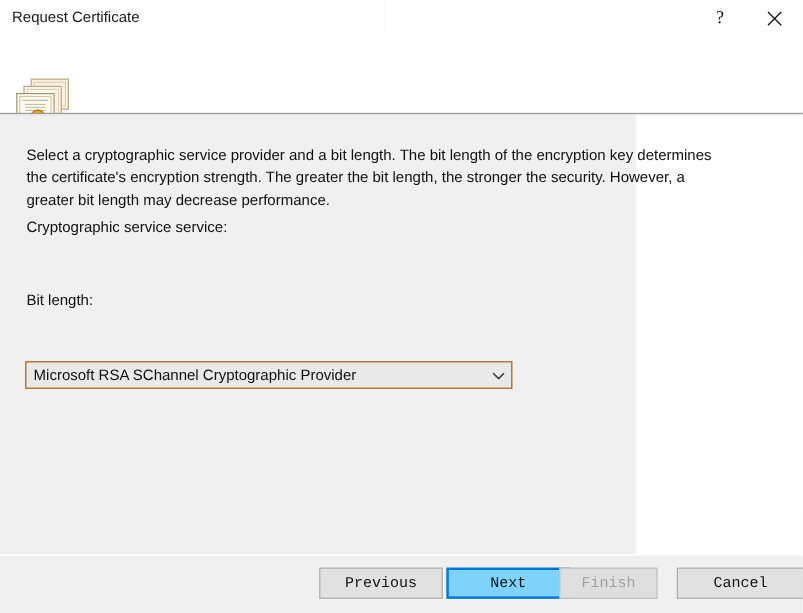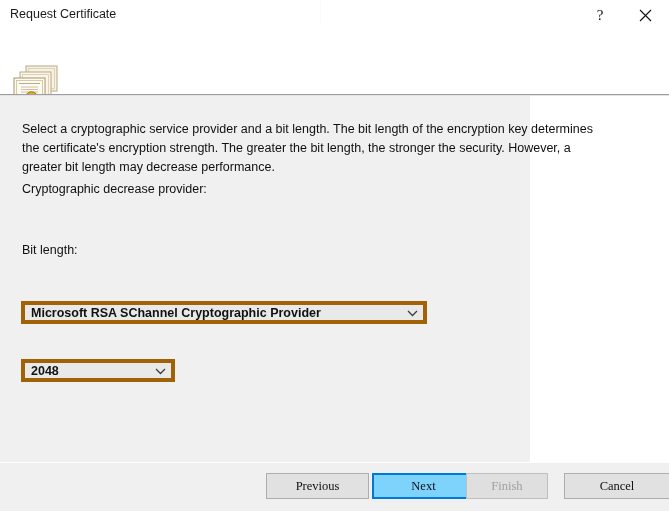--- a/index.html
+++ b/index.html
@@ -132,26 +132,25 @@
     color: #101010;
     white-space: nowrap;
   }
   .label-csp { left: 22px; top: 86px; }
   .label-bit { left: 22px; top: 147px; }
 
   .combo {
     position: absolute;
     box-sizing: border-box;
     background: #e9e9e9;
-    border: 4px solid #a16207;
+    border: 1px solid #a16207;
     height: 23px;
     display: flex;
     align-items: center;
     cursor: default;
-    font-weight: bold;
   }
   .combo-csp {
     left: 21px;
     top: 205px;
     width: 406px;
   }
   .combo-bit {
     left: 21px;
     top: 263px;
     width: 154px;
@@ -189,21 +188,21 @@
     height: 48px;
     background: #f0f0f0;
   }
   .btn {
     position: absolute;
     top: 473px;
     height: 26px;
     box-sizing: border-box;
     background: #e1e1e1;
     border: 1px solid #adadad;
-    font-family: Liberation Serif, serif;
+    font-family: Liberation Mono, monospace;
     font-size: 12.5px;
     color: #101010;
     display: flex;
     align-items: center;
     justify-content: center;
     padding: 0;
     cursor: default;
   }
   .btn-previous { left: 266px; width: 103px; }
   .btn-next     { left: 372px; width: 103px; border: 2px solid #0078d7; background: #7dd3fc; }
@@ -258,41 +257,33 @@
     </svg>
   </div>
 </div>
 <div class="header-rule"></div>
 <div class="header-rule2"></div>
 
 <div class="body-area">
 
   <div class="desc">Select a cryptographic service provider and a bit length. The bit length of the encryption key determines the certificate's encryption strength. The greater the bit length, the stronger the security. However, a greater bit length may decrease performance.</div>
 
-  <div class="field-label label-csp">Cryptographic decrease provider:</div>
+  <div class="field-label label-csp">Cryptographic service service:</div>
 
   <div class="combo combo-csp">
     <span class="combo-value">Microsoft RSA SChannel Cryptographic Provider</span>
     <span class="combo-arrow">
       <svg width="11" height="8" viewBox="0 0 11 8">
         <polyline points="1,2 5.5,6.5 10,2" fill="none" stroke="#3c3c3c" stroke-width="1.3"></polyline>
       </svg>
     </span>
   </div>
 
   <div class="field-label label-bit">Bit length:</div>
 
-  <div class="combo combo-bit">
-    <span class="combo-value">2048</span>
-    <span class="combo-arrow">
-      <svg width="11" height="8" viewBox="0 0 11 8">
-        <polyline points="1,2 5.5,6.5 10,2" fill="none" stroke="#3c3c3c" stroke-width="1.3"></polyline>
-      </svg>
-    </span>
-  </div>
 
 </div>
 
 <div class="footer-rule"></div>
 <div class="footer"></div>
 
 <button class="btn btn-previous">Previous</button>
 <button class="btn btn-next">Next</button>
 <button class="btn btn-finish">Finish</button>
 <button class="btn btn-cancel">Cancel</button>

